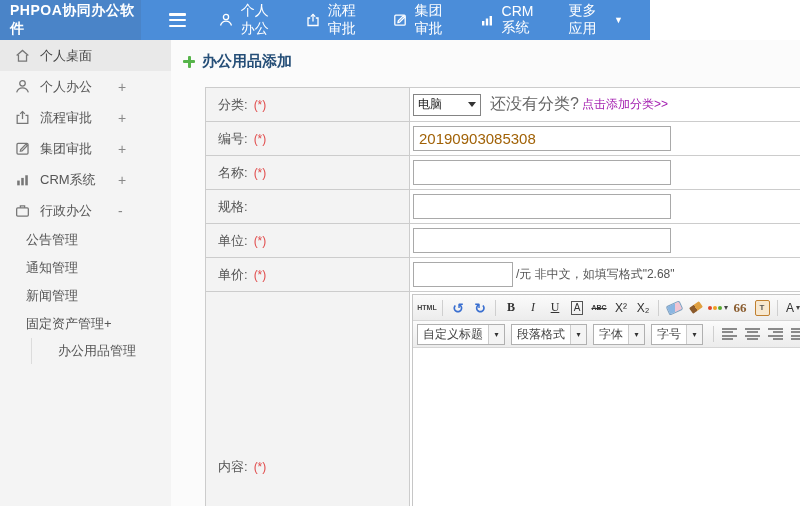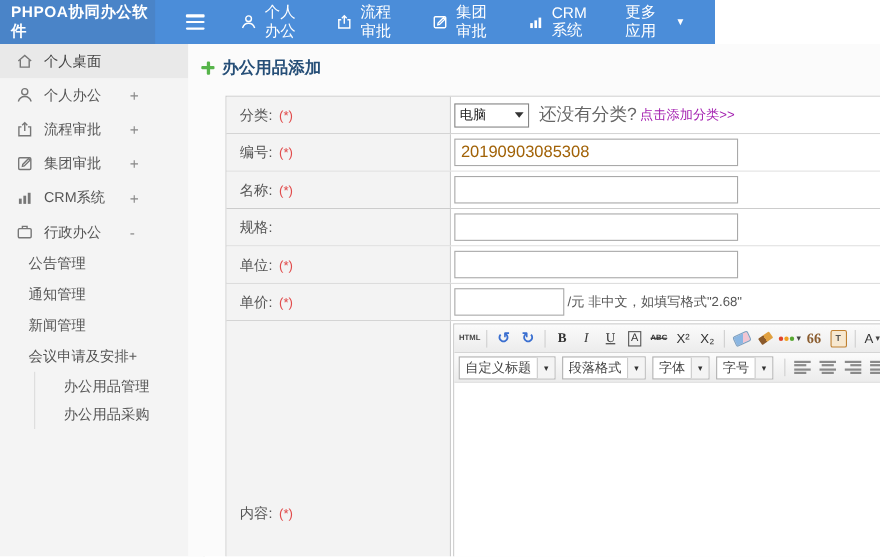--- a/index.html
+++ b/index.html
@@ -222,29 +222,26 @@
   <div class="sub-item">
     <span>公告管理</span>
   </div>
   <div class="sub-item">
     <span>通知管理</span>
   </div>
   <div class="sub-item">
     <span>新闻管理</span>
   </div>
   <div class="sub-item">
-    <span>会议申请及安排+</span>
+    <span>固定资产管理+</span>
   </div>
 
   <div class="subsub-wrap">
     <div class="subsub-item">
       <span>办公用品管理</span>
-    </div>
-    <div class="subsub-item">
-      <span>办公用品采购</span>
     </div>
   </div>
 </div>
 
 <div class="main">
   <div class="page-title">
     <span class="plus-ic"></span>
     <span class="title-txt">办公用品添加</span>
   </div>
 

